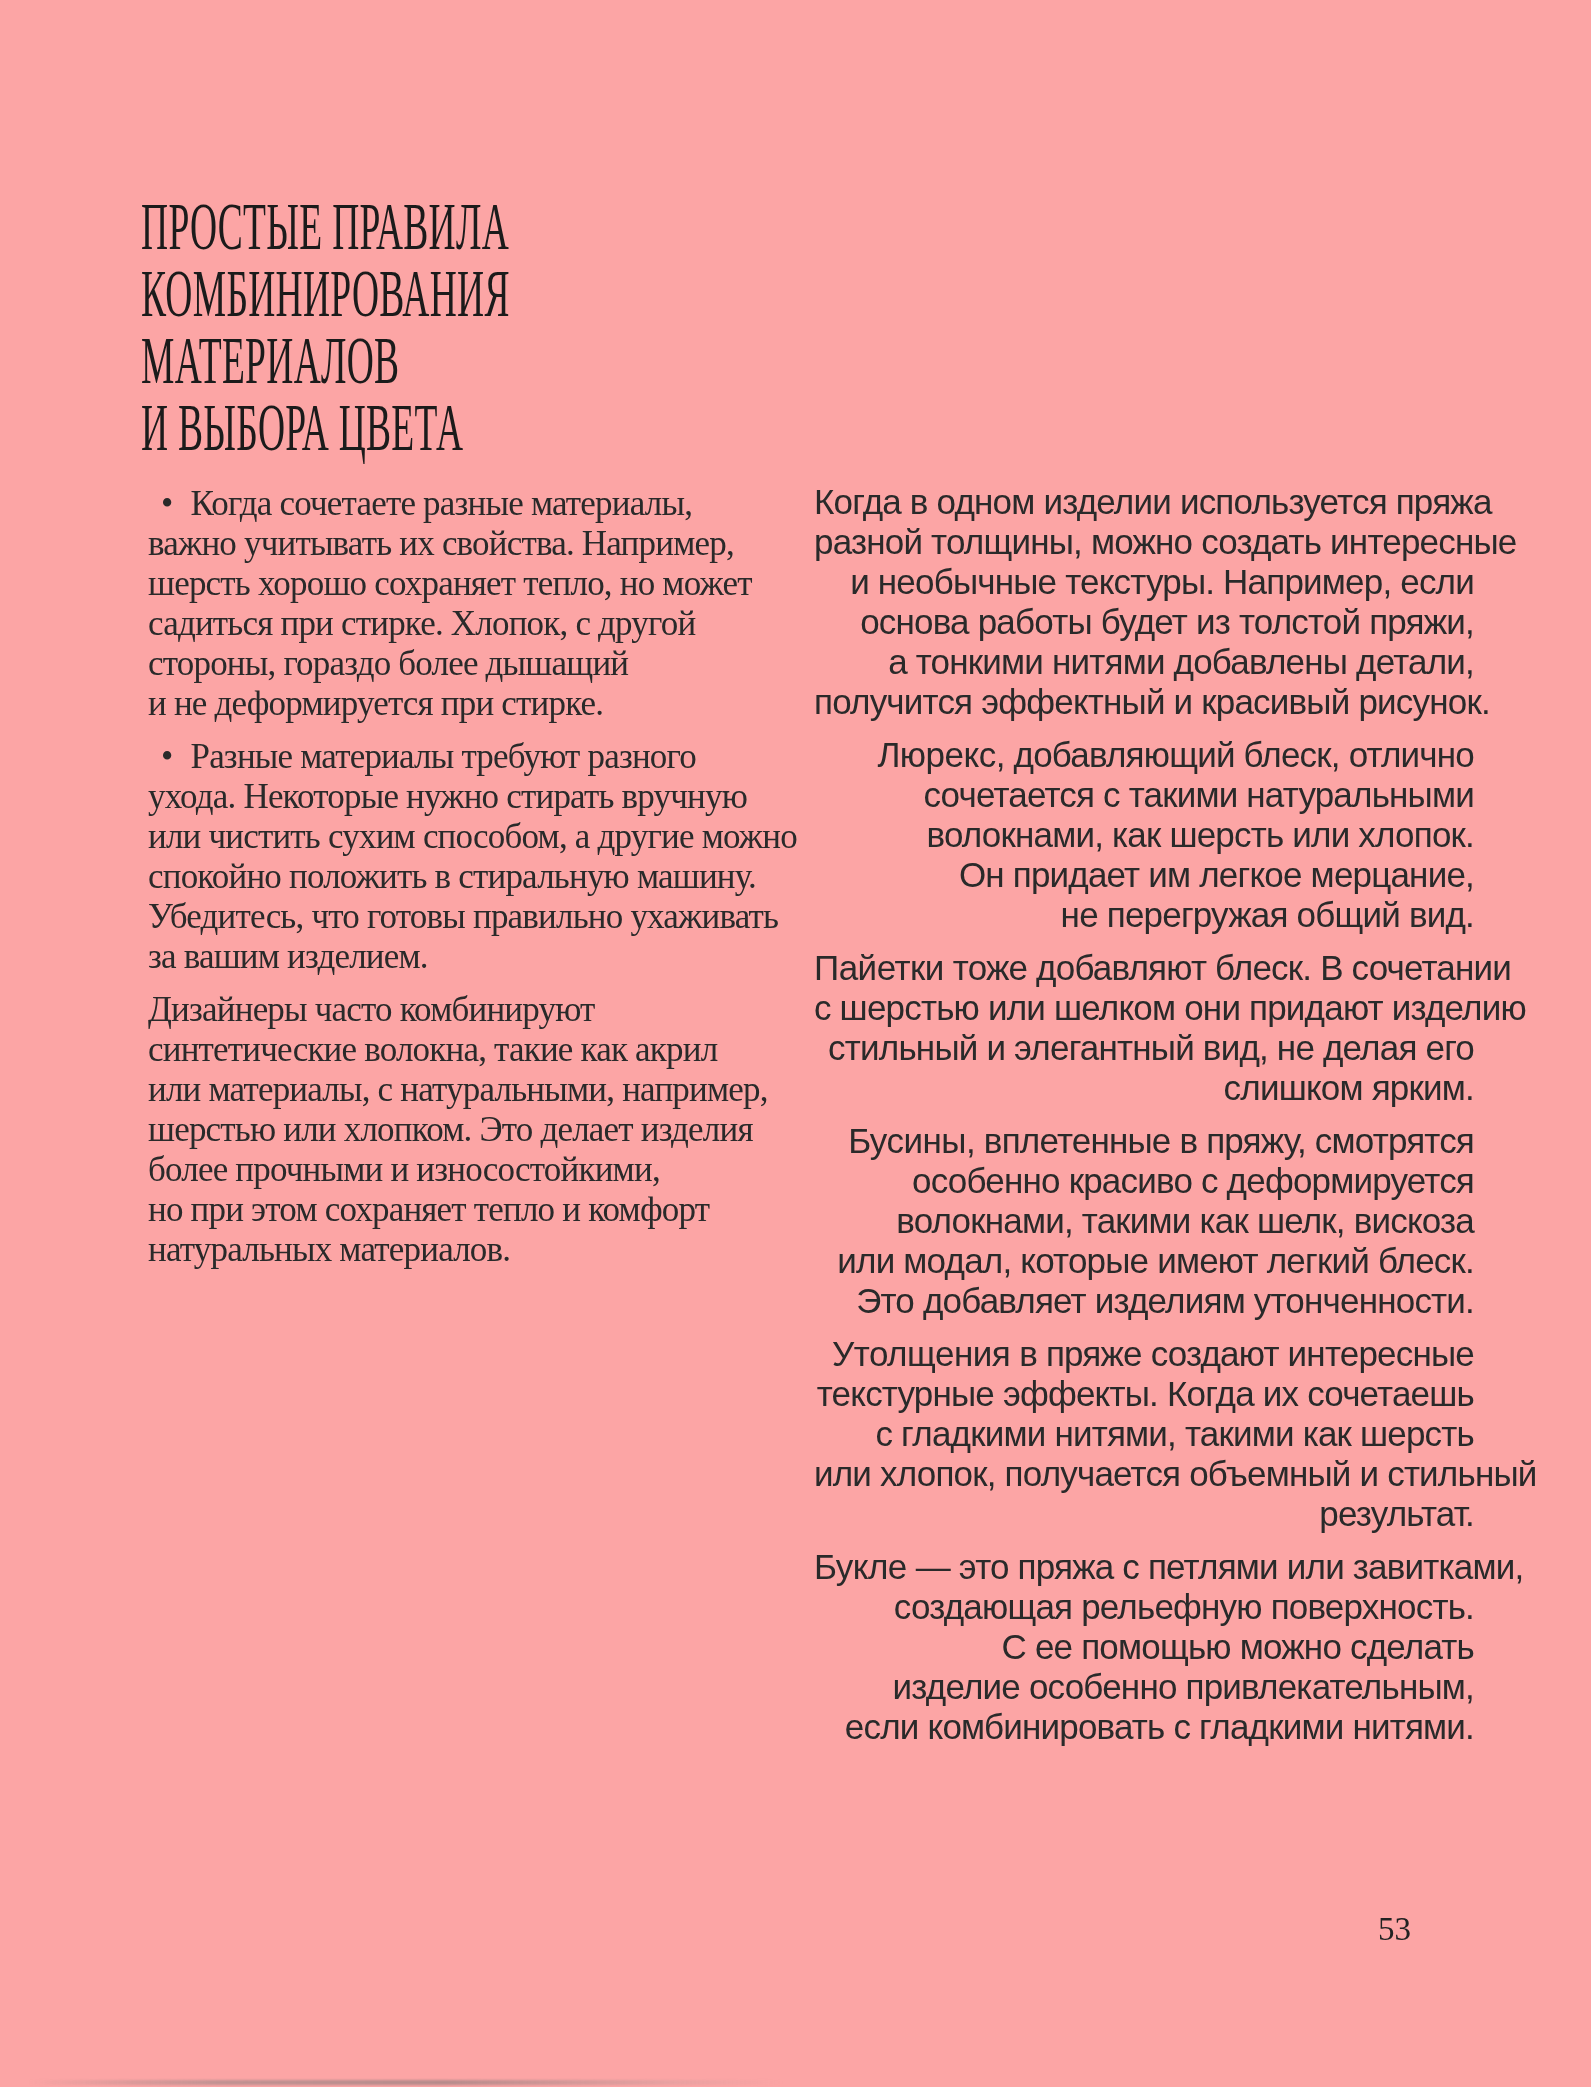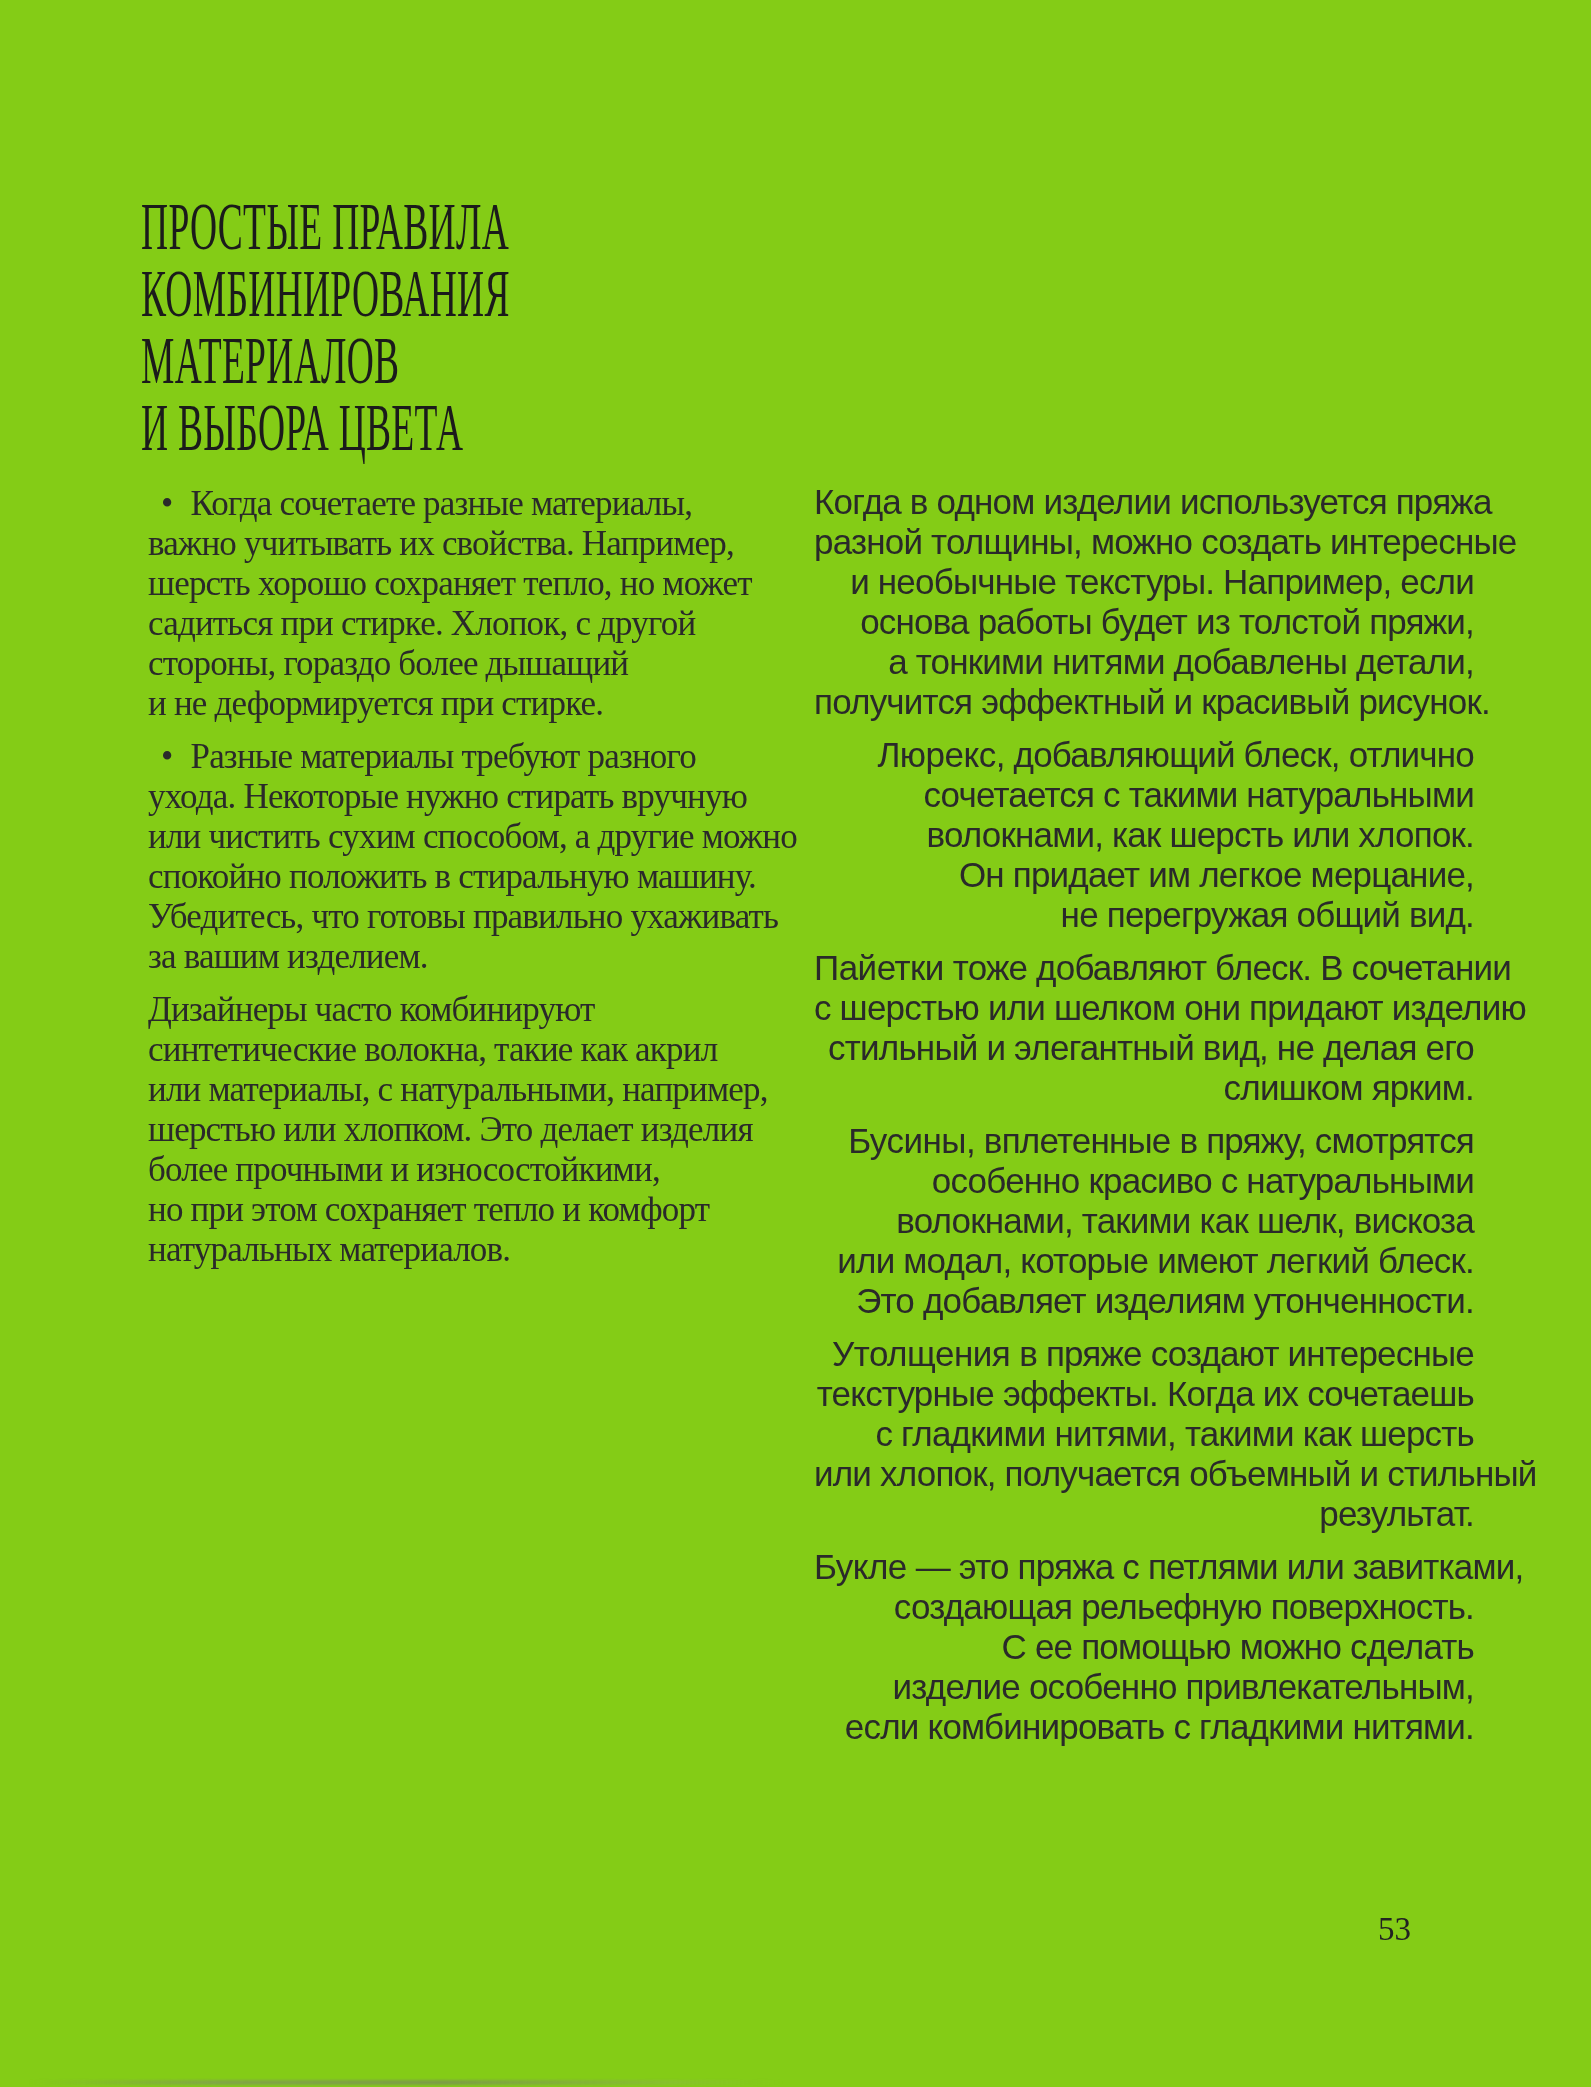--- a/index.html
+++ b/index.html
@@ -5,21 +5,21 @@
   html, body {
     margin: 0;
     padding: 0;
     background: #e9e9e9;
   }
   .page {
     position: relative;
     width: 1591px;
     height: 2087px;
     margin: 0 auto;
-    background: #84cc16;
+    background: #fca5a5;
     overflow: hidden;
     font-family: "Liberation Sans", "DejaVu Sans", sans-serif;
   }
   .title {
     position: absolute;
     left: 141px;
     top: 193px;
     margin: 0;
     font-family: "Liberation Serif", "DejaVu Serif", serif;
     font-weight: 500;
@@ -115,21 +115,21 @@
     <p class="para"><b class="lead">Люрекс</b><span class="ptext">, добавляющий блеск, отлично
 сочетается с такими натуральными
 волокнами, как шерсть или хлопок.
 Он придает им легкое мерцание,
 не перегружая общий вид.</span></p>
     <p class="para"><b class="lead">Пайетки</b><span class="ptext"> тоже добавляют блеск. В сочетании
 с шерстью или шелком они придают изделию
 стильный и элегантный вид, не делая его
 слишком ярким.</span></p>
     <p class="para"><b class="lead">Бусины</b><span class="ptext">, вплетенные в пряжу, смотрятся
-особенно красиво с натуральными
+особенно красиво с деформируется
 волокнами, такими как шелк, вискоза
 или модал, которые имеют легкий блеск.
 Это добавляет изделиям утонченности.</span></p>
     <p class="para"><b class="lead">Утолщения</b><span class="ptext"> в пряже создают интересные
 текстурные эффекты. Когда их сочетаешь
 с гладкими нитями, такими как шерсть
 или хлопок, получается объемный и стильный
 результат.</span></p>
     <p class="para"><b class="lead">Букле</b><span class="ptext"> — это пряжа с петлями или завитками,
 создающая рельефную поверхность.

